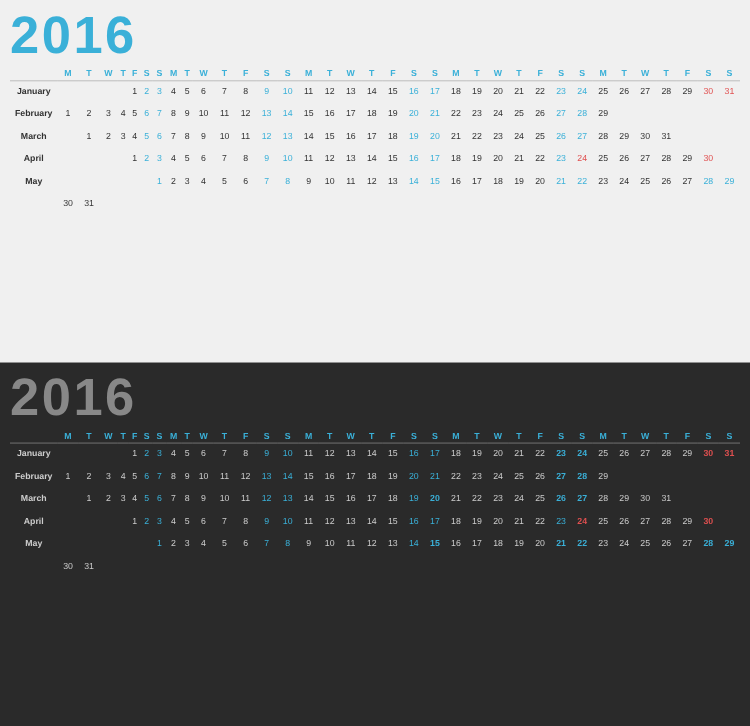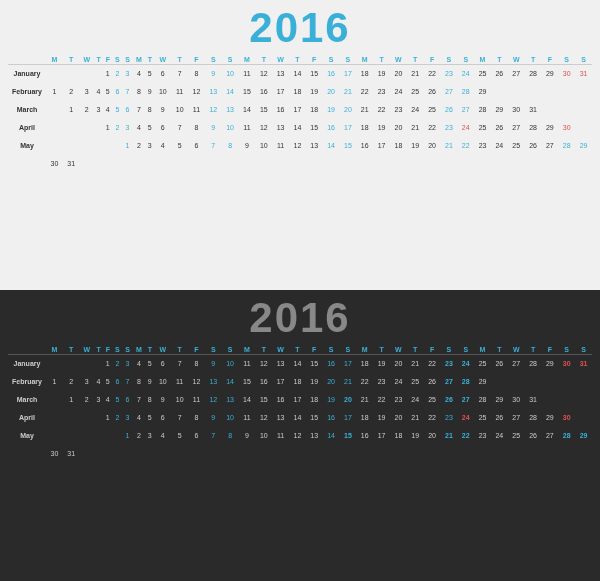--- a/index.html
+++ b/index.html
@@ -11,21 +11,21 @@
       padding: 5px 8px;
     }
 
     .dark-section {
       background: #2a2a2a;
       height: 291px;
       padding: 5px 8px;
     }
 
     .year-title {
-      text-align: center;
+      text-align: left;
       font-size: 42px;
       font-weight: bold;
       letter-spacing: 2px;
       margin-bottom: 4px;
       line-height: 1.1;
     }
 
     .light-section .year-title {
       color: #3ab0d8;
     }

